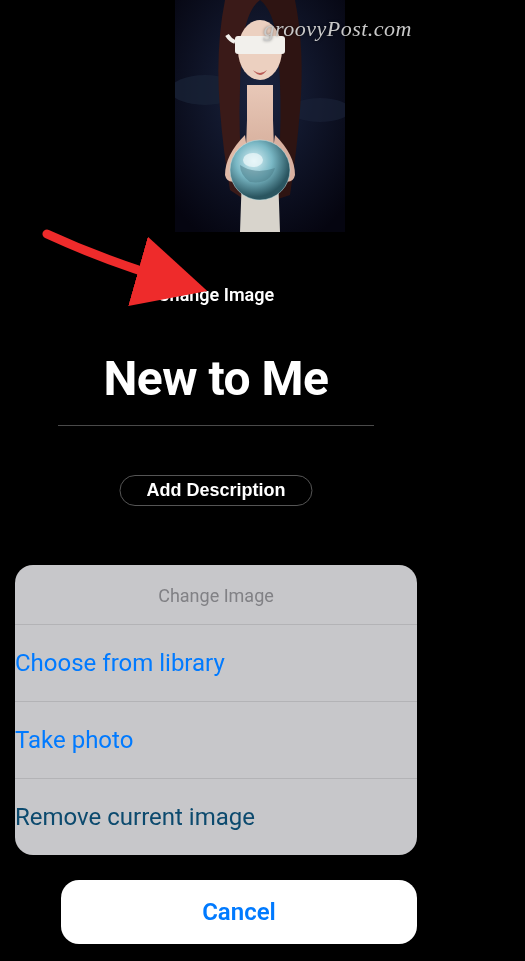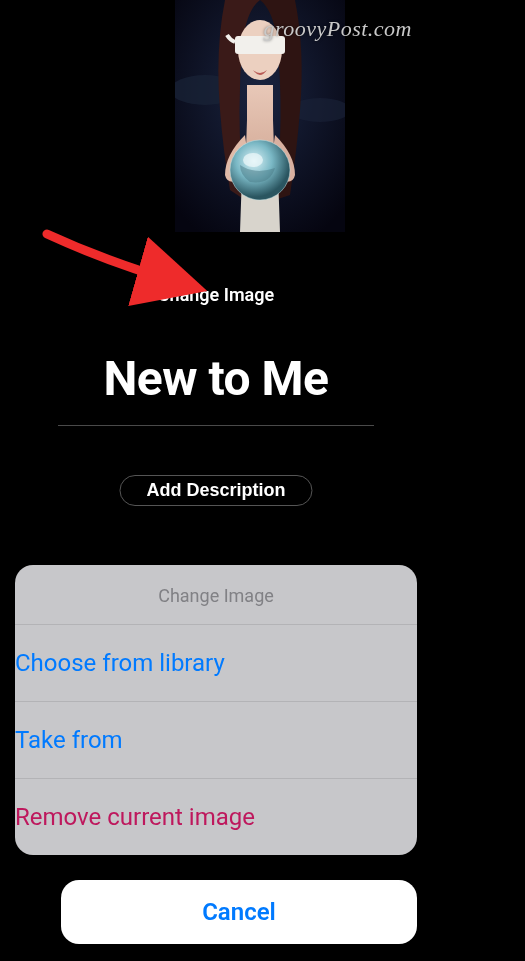--- a/index.html
+++ b/index.html
@@ -19,21 +19,21 @@
   .title-wrap { position: absolute; top: 350px; left: 58px; right: 58px; text-align: center; }
   .title { color: #fff; font-size: 48px; font-weight: 700; letter-spacing: -0.5px; }
   .underline { height: 1px; background: #4a4a4a; margin-top: 18px; }
 
   .add-desc { position: absolute; top: 475px; left: 50%; transform: translateX(-50%); border: 1px solid #555; color: #fff; background: transparent; border-radius: 999px; padding: 4px 26px; font-size: 18px; font-weight: 600; }
 
   .sheet-group { position: absolute; left: 15px; right: 15px; top: 565px; background: #c7c7ca; border-radius: 18px; overflow: hidden; }
   .sheet-title { text-align: center; color: #818185; font-size: 18px; padding: 20px 0 18px; font-weight: 400; }
   .sheet-divider { height: 1px; background: #b3b3b6; }
   .sheet-option { text-align: left; padding: 24px 0; font-size: 24px; font-weight: 400; color: #007aff; }
-  .sheet-option.disabled { color: #be185d; }
+  .sheet-option.disabled { color: #0c4a6e; }
 
   .cancel-btn { position: absolute; left: 15px; right: 15px; top: 880px; height: 64px; background: #fff; border-radius: 18px; display: flex; align-items: center; justify-content: center; color: #007aff; font-size: 24px; font-weight: 600; margin-left: 46px; }
 </style>
 </head>
 <body>
 
 <div class="screen">
 
   <div class="watermark">groovyPost.com</div>
 
@@ -104,20 +104,20 @@
     <div class="underline"></div>
   </div>
 
   <button class="add-desc">Add Description</button>
 
   <div class="sheet-group">
     <div class="sheet-title">Change Image</div>
     <div class="sheet-divider"></div>
     <div class="sheet-option">Choose from library</div>
     <div class="sheet-divider"></div>
-    <div class="sheet-option">Take from</div>
+    <div class="sheet-option">Take photo</div>
     <div class="sheet-divider"></div>
     <div class="sheet-option disabled">Remove current image</div>
   </div>
 
   <div class="cancel-btn">Cancel</div>
 
 </div>
 
 </body></html>

